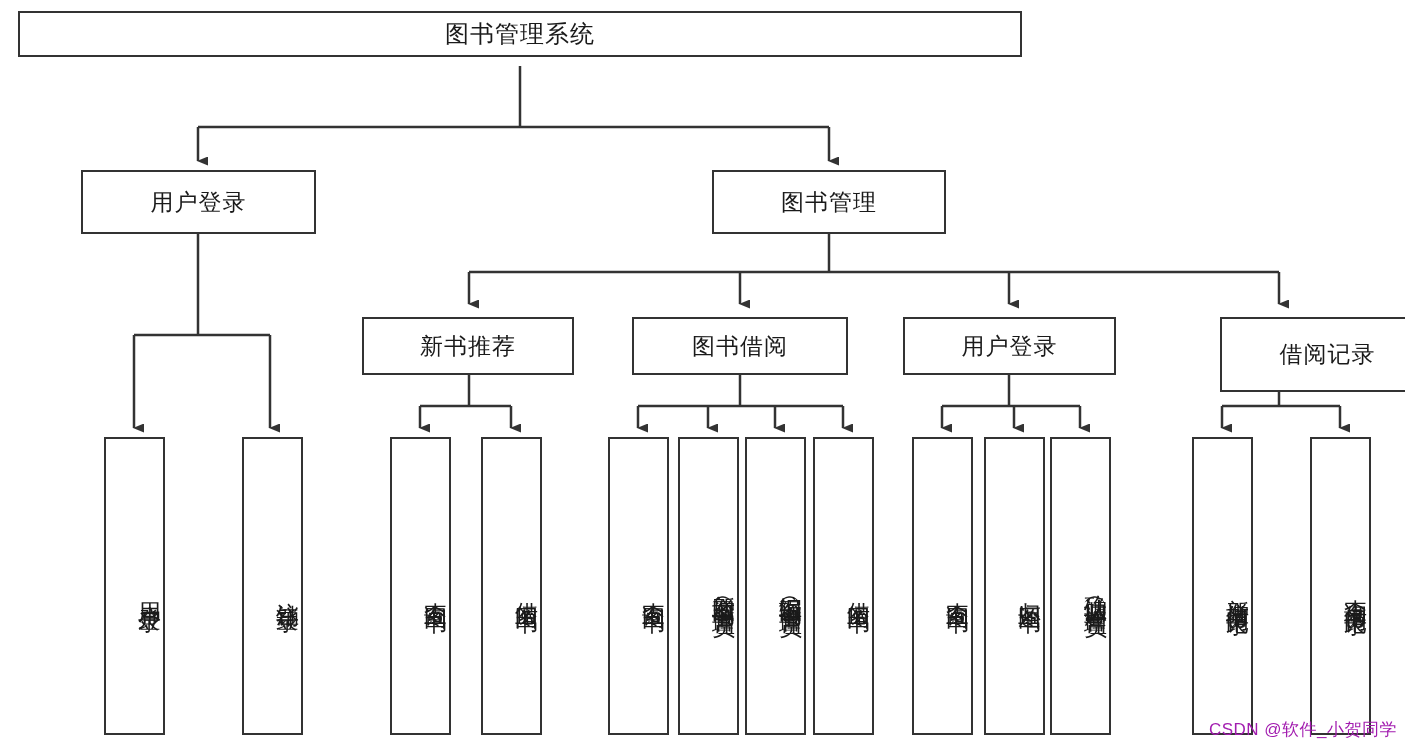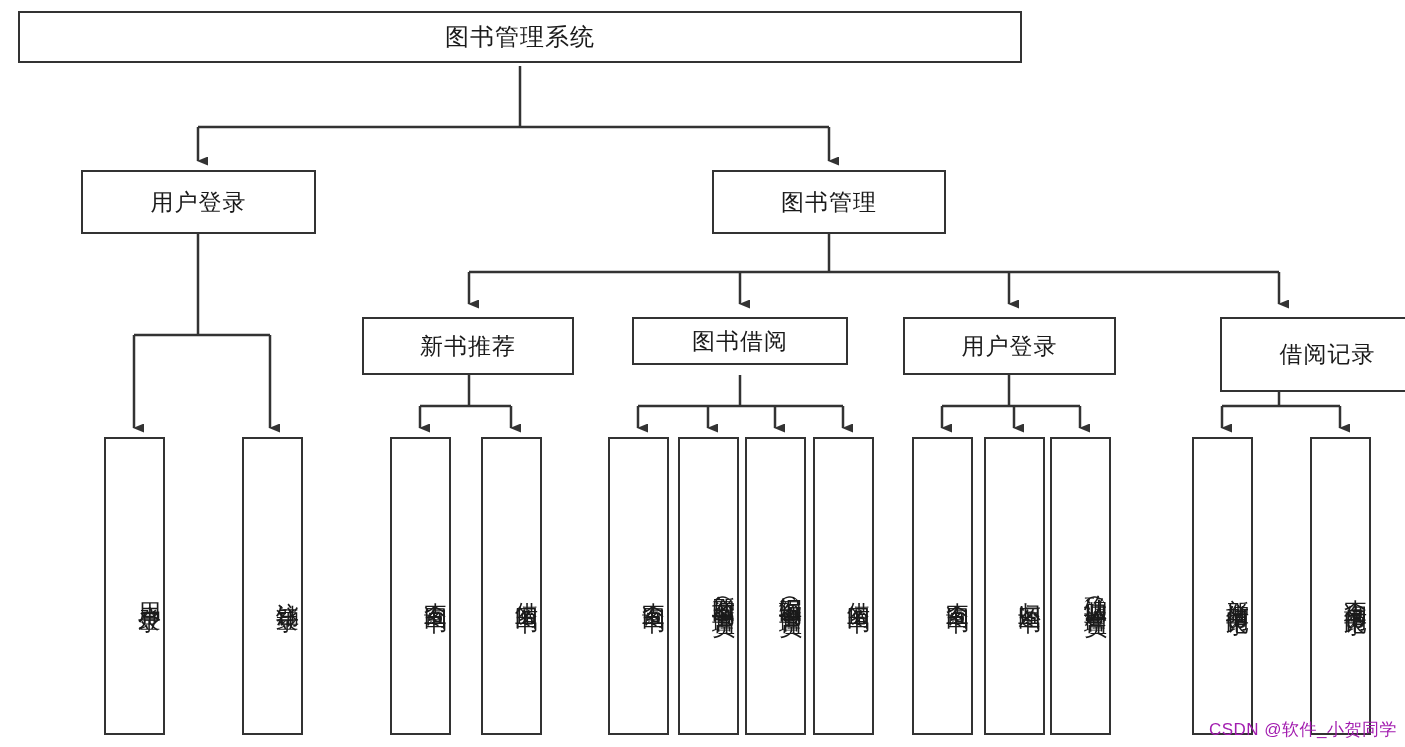--- a/index.html
+++ b/index.html
@@ -114,35 +114,35 @@
       <path d="M1014,406 L1014,428" marker-end="url(#arrow)"></path>
       <path d="M1080,406 L1080,428" marker-end="url(#arrow)"></path>
 
       <path d="M1279,375 L1279,406"></path>
       <path d="M1222,406 L1340,406"></path>
       <path d="M1222,406 L1222,428" marker-end="url(#arrow)"></path>
       <path d="M1340,406 L1340,428" marker-end="url(#arrow)"></path>
     </g>
   </svg>
 
-  <div class="node horiz root" style="left:18px; top:11px; width:1004px; height:52px;">
+  <div class="node horiz root" style="left:18px; top:11px; width:1004px; height:46px;">
     <span class="lbl">图书管理系统</span>
   </div>
 
   <div class="node horiz" style="left:81px; top:170px; width:235px; height:64px;">
     <span class="lbl">用户登录</span>
   </div>
   <div class="node horiz" style="left:712px; top:170px; width:234px; height:64px;">
     <span class="lbl">图书管理</span>
   </div>
 
   <div class="node horiz" style="left:362px; top:317px; width:212px; height:58px;">
     <span class="lbl">新书推荐</span>
   </div>
-  <div class="node horiz" style="left:632px; top:317px; width:216px; height:48px;">
+  <div class="node horiz" style="left:632px; top:317px; width:216px; height:58px;">
     <span class="lbl">图书借阅</span>
   </div>
   <div class="node horiz" style="left:903px; top:317px; width:213px; height:58px;">
     <span class="lbl">用户登录</span>
   </div>
   <div class="node horiz" style="left:1220px; top:317px; width:215px; height:75px;">
     <span class="lbl">借阅记录</span>
   </div>
 
   <div class="node vert" style="left:104px; top:437px; width:61px; height:298px;">

